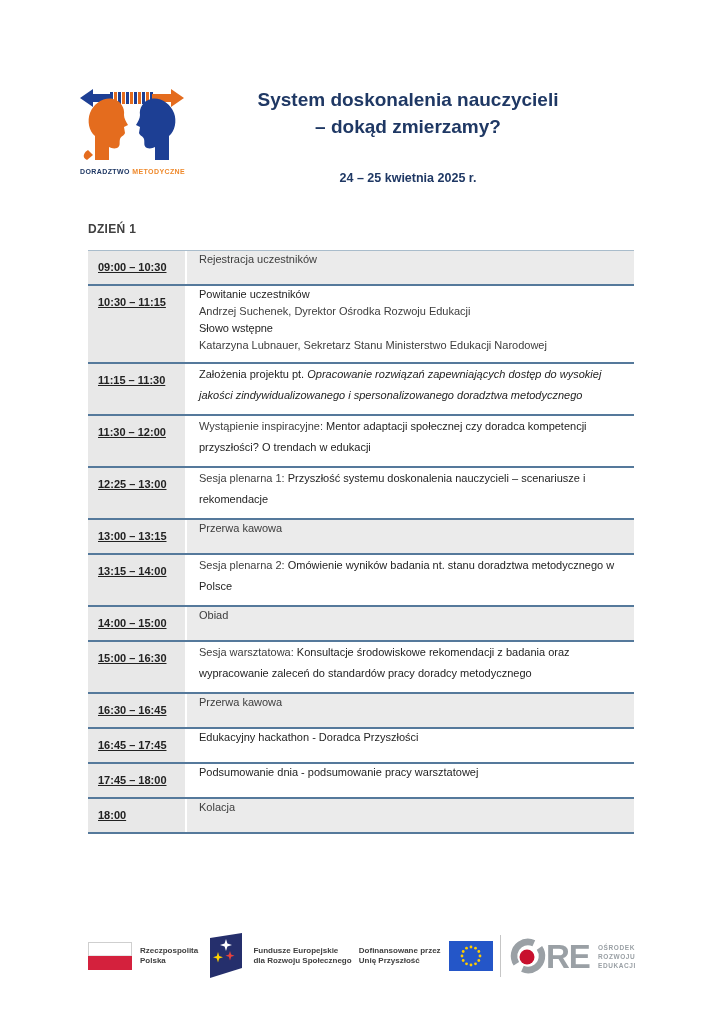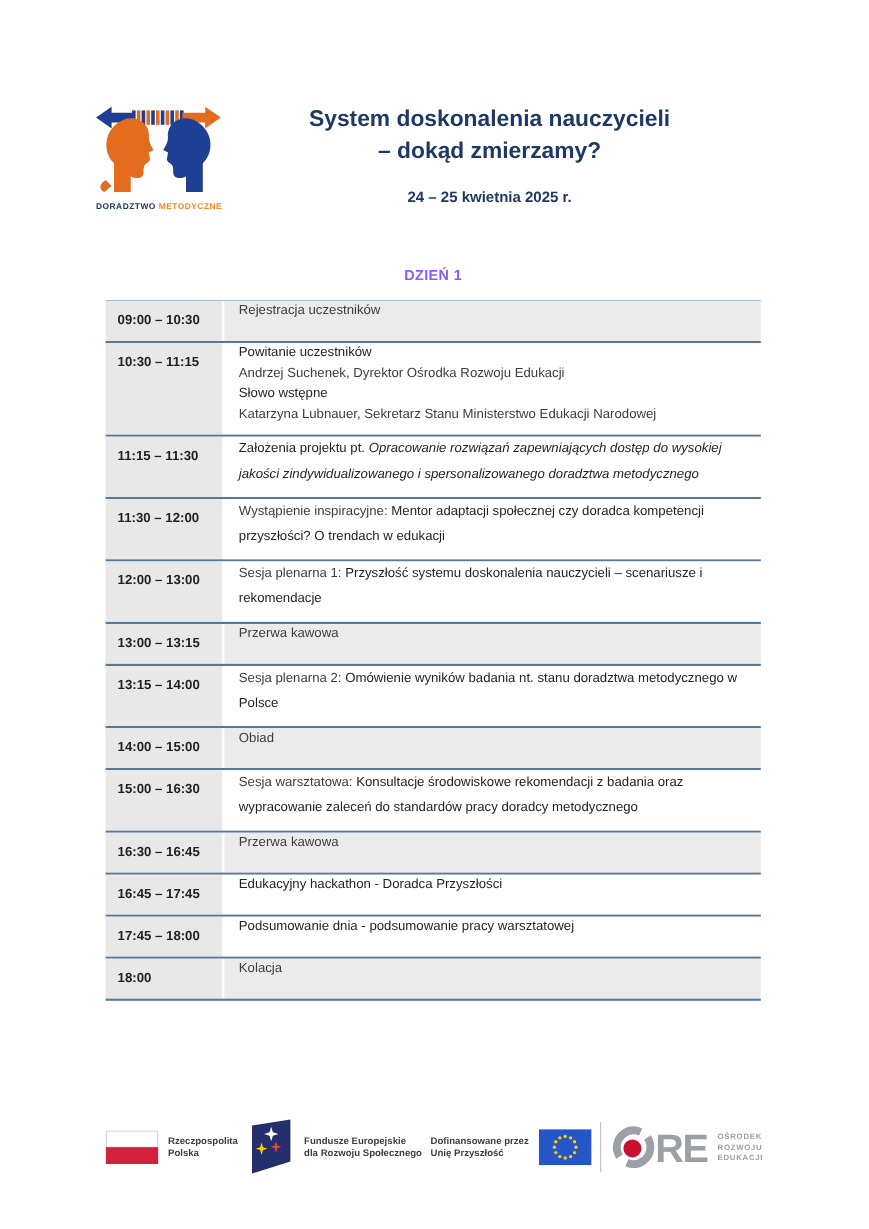--- a/index.html
+++ b/index.html
@@ -11,35 +11,35 @@
   }
 
   
   .logo { position:absolute; left:80px; top:86px; width:104px; text-align:center; }
   .logo-text { margin-top:2px; font-size:7px; font-weight:bold; letter-spacing:.4px; white-space:nowrap; }
   .logo-text .w1 { color:#1f3864; }
   .logo-text .w2 { color:#ef8a2d; }
 
   .title-block { position:absolute; left:180px; top:86px; width:456px; text-align:center; color:#1f3864; }
   .title-block h1 { font-size:19px; line-height:27px; font-weight:bold; color:#1f3864; }
-  .date  { margin-top:17px; font-size:12.5px; font-weight:bold; }
+  .date  { margin-top:31px; font-size:12.5px; font-weight:bold; }
   .venue { margin-top:14px; font-size:12px;  font-weight:bold; }
 
   .day-label {
-    position:absolute; left:88px; top:222px; width:546px; text-align:center;
-    font-size:12px; font-weight:bold; color:#8b5cf6; letter-spacing:.3px;
+    position:absolute; left:88px; top:222px; width:546px; 
+    font-size:12px; font-weight:bold; color:#404040; letter-spacing:.3px;
   }
 
   
   .agenda { position:absolute; left:88px; top:250px; width:546px; border-top:1px solid #a9bccb; }
   .row { display:flex; border-bottom:2px solid #55799b; background:#ffffff; }
   .time {
     flex:none; width:97px; background:#e8e8e8;
     padding:8px 4px 8px 10px; font-size:11px; line-height:17px;
-    font-weight:bold; color:#222222; white-space:nowrap;
+    font-weight:bold; color:#222222; white-space:nowrap;text-decoration:underline;
   }
   .colgap { flex:none; width:2px; background:#ffffff; }
   .desc {
     flex:1; padding:0 14px 8px 12px;
     font-size:11px; line-height:17px; color:#3d3d3d; background:#ffffff;
   }
   .desc.spaced { line-height:21px; }
   .row.shaded .desc { background:#ebebeb; }
   .b { font-weight:normal; color:#242424; }
   .i { font-style:italic; }
@@ -120,21 +120,21 @@
         <div class="time">11:15 – 11:30</div>
         <div class="colgap"></div>
         <div class="desc spaced"><span class="b">Założenia projektu pt. </span><span class="b i">Opracowanie rozwiązań zapewniających dostęp do wysokiej jakości zindywidualizowanego i spersonalizowanego doradztwa metodycznego</span></div>
       </div>
       <div class="row">
         <div class="time">11:30 – 12:00</div>
         <div class="colgap"></div>
         <div class="desc spaced"><span>Wystąpienie inspiracyjne: </span><span class="b">Mentor adaptacji społecznej czy doradca kompetencji przyszłości? O trendach w edukacji</span></div>
       </div>
       <div class="row">
-        <div class="time">12:00 – 13:00</div>
+        <div class="time">12:25 – 13:00</div>
         <div class="colgap"></div>
         <div class="desc spaced"><span>Sesja plenarna 1: </span><span class="b">Przyszłość systemu doskonalenia nauczycieli – scenariusze i rekomendacje</span></div>
       </div>
       <div class="row shaded">
         <div class="time">13:00 – 13:15</div>
         <div class="colgap"></div>
         <div class="desc"><span>Przerwa kawowa</span></div>
       </div>
       <div class="row">
         <div class="time">13:15 – 14:00</div>

